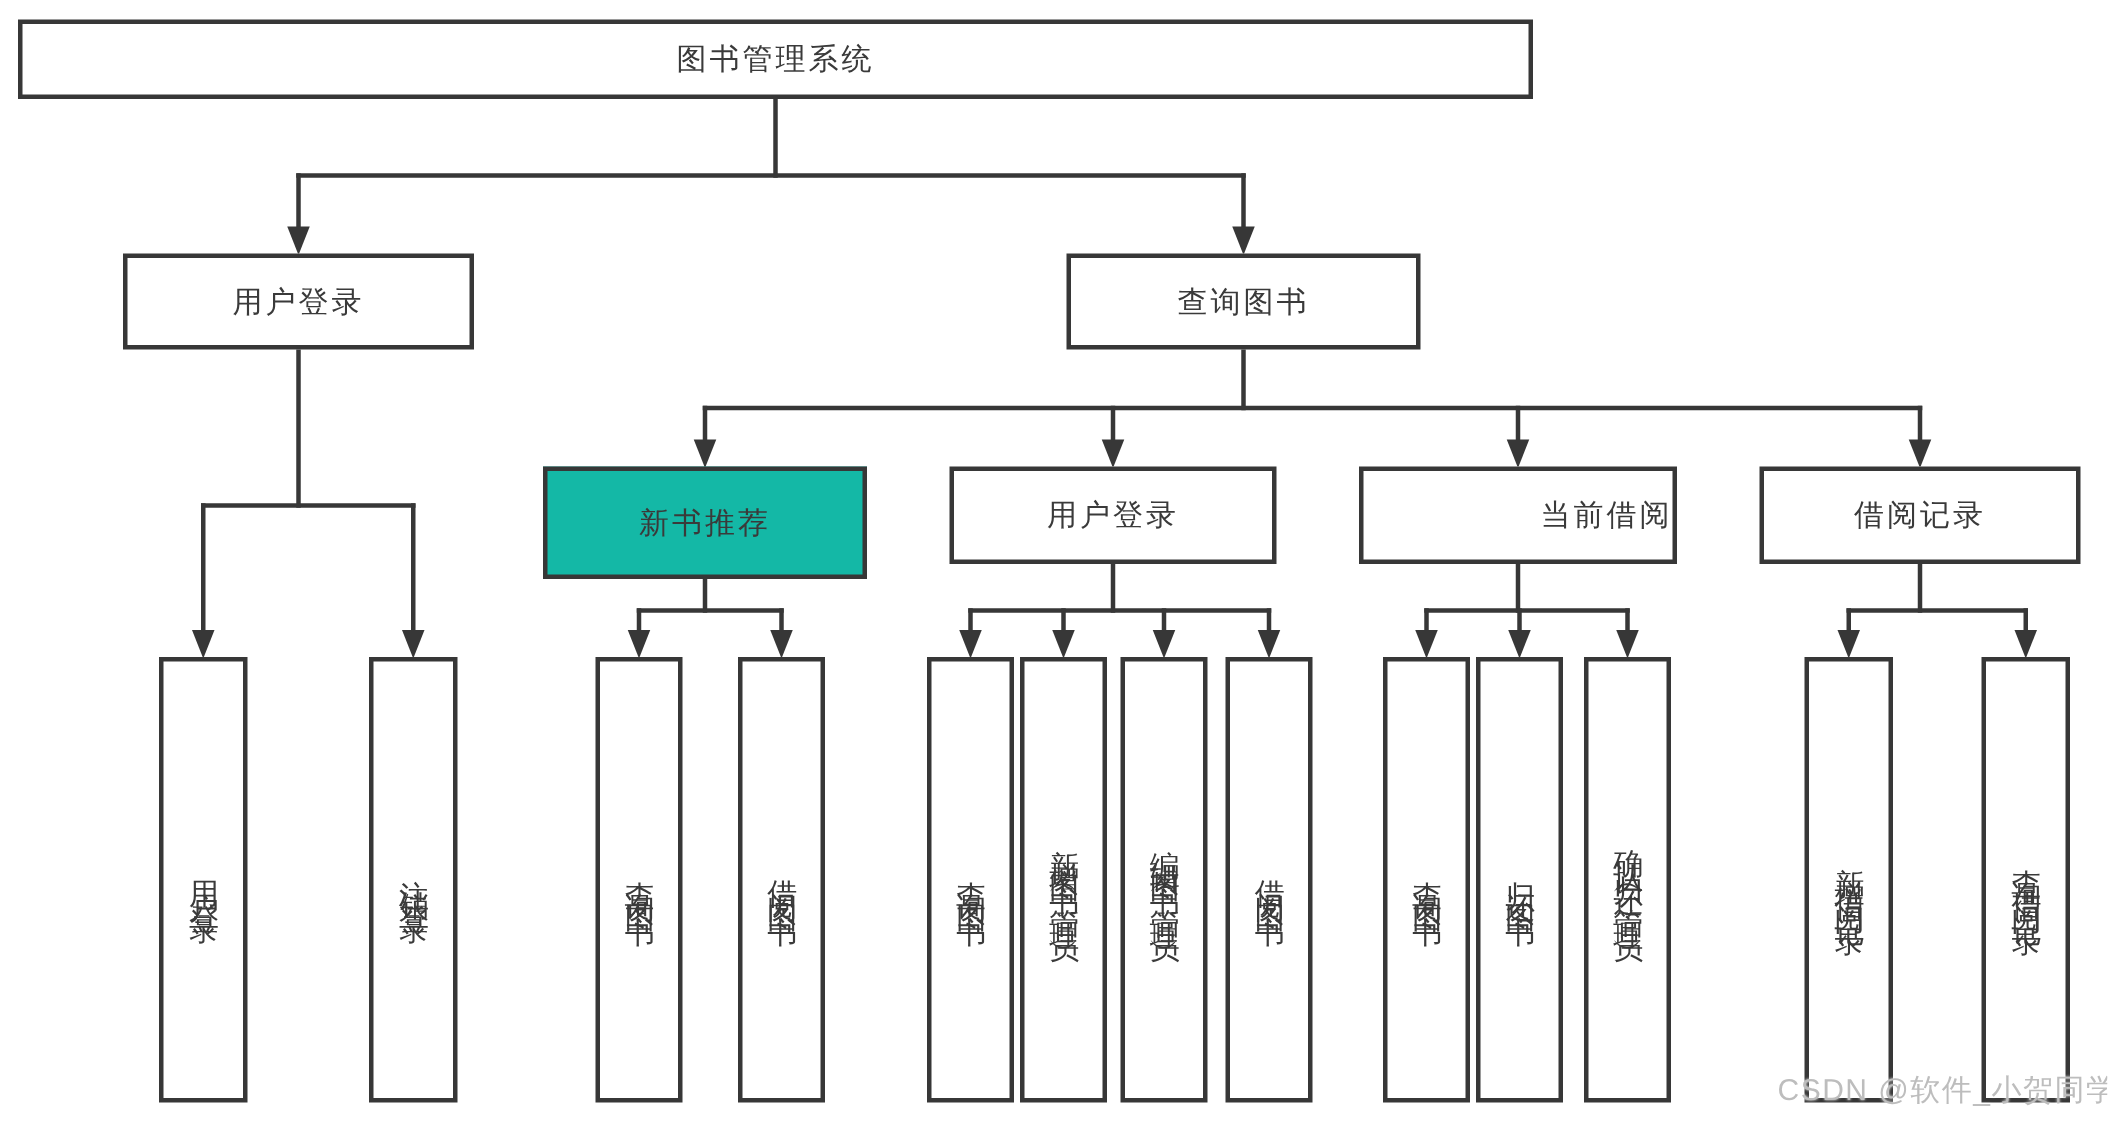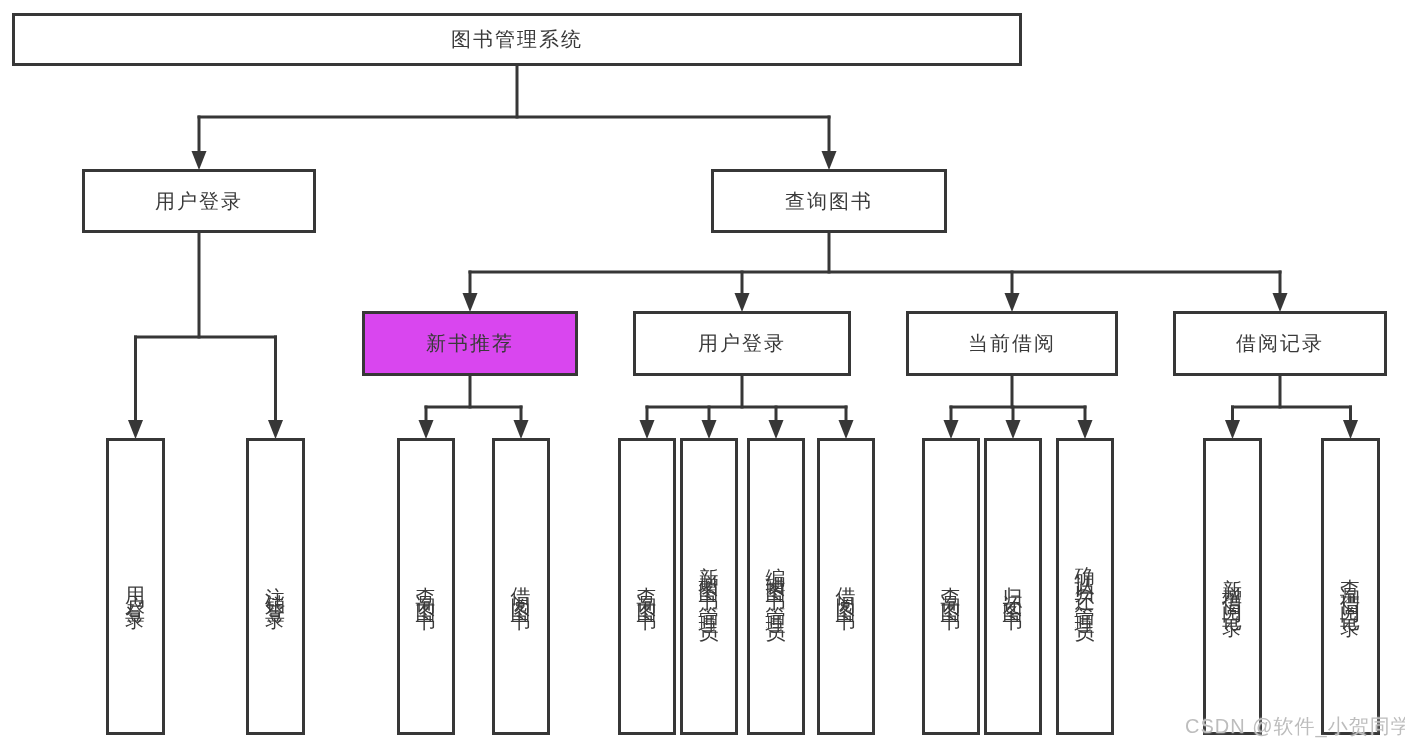--- a/index.html
+++ b/index.html
@@ -117,27 +117,27 @@
   <div class="watermark" style="left: 1185px; top: 713px; color: rgb(189, 189, 189);">CSDN @软件_小贺同学</div>
 <div class="node horiz" style="left: 12px; top: 13px; width: 1010px; height: 53px; border-color: rgb(55, 55, 55); background: rgb(255, 255, 255); color: rgb(58, 58, 58); text-align: right;">
       <span>图书管理系统</span>
     </div>
     <div class="node horiz" style="left: 82px; top: 169px; width: 234px; height: 64px; border-color: rgb(55, 55, 55); background: rgb(255, 255, 255); color: rgb(58, 58, 58);">
       <span>用户登录</span>
     </div>
     <div class="node horiz" style="left: 711px; top: 169px; width: 236px; height: 64px; border-color: rgb(55, 55, 55); background: rgb(255, 255, 255); color: rgb(58, 58, 58);">
       <span>查询图书</span>
     </div>
-    <div class="node horiz" style="left: 362px; top: 311px; width: 216px; height: 65px; border-color: rgb(55, 55, 55); background: #d946ef; color: rgb(58, 58, 58);">
+    <div class="node horiz" style="left: 362px; top: 311px; width: 216px; height: 75px; border-color: rgb(55, 55, 55); background: #14b8a6; color: rgb(58, 58, 58);">
       <span>新书推荐</span>
     </div>
     <div class="node horiz" style="left: 633px; top: 311px; width: 218px; height: 65px; border-color: rgb(55, 55, 55); background: rgb(255, 255, 255); color: rgb(58, 58, 58);">
       <span>用户登录</span>
     </div>
-    <div class="node horiz" style="left: 906px; top: 311px; width: 212px; height: 65px; border-color: rgb(55, 55, 55); background: rgb(255, 255, 255); color: rgb(58, 58, 58);">
+    <div class="node horiz" style="left: 906px; top: 311px; width: 212px; height: 65px; border-color: rgb(55, 55, 55); background: rgb(255, 255, 255); color: rgb(58, 58, 58); justify-content: flex-end;">
       <span>当前借阅</span>
     </div>
     <div class="node horiz" style="left: 1173px; top: 311px; width: 214px; height: 65px; border-color: rgb(55, 55, 55); background: rgb(255, 255, 255); color: rgb(58, 58, 58);">
       <span>借阅记录</span>
     </div>
     <div class="node vert" style="left: 106px; top: 438px; width: 59px; height: 297px; border-color: rgb(55, 55, 55); background: rgb(255, 255, 255); color: rgb(58, 58, 58);">
       <span>用户登录</span>
     </div>
     <div class="node vert" style="left: 246px; top: 438px; width: 59px; height: 297px; border-color: rgb(55, 55, 55); background: rgb(255, 255, 255); color: rgb(58, 58, 58);">
       <span>注销登录</span>

